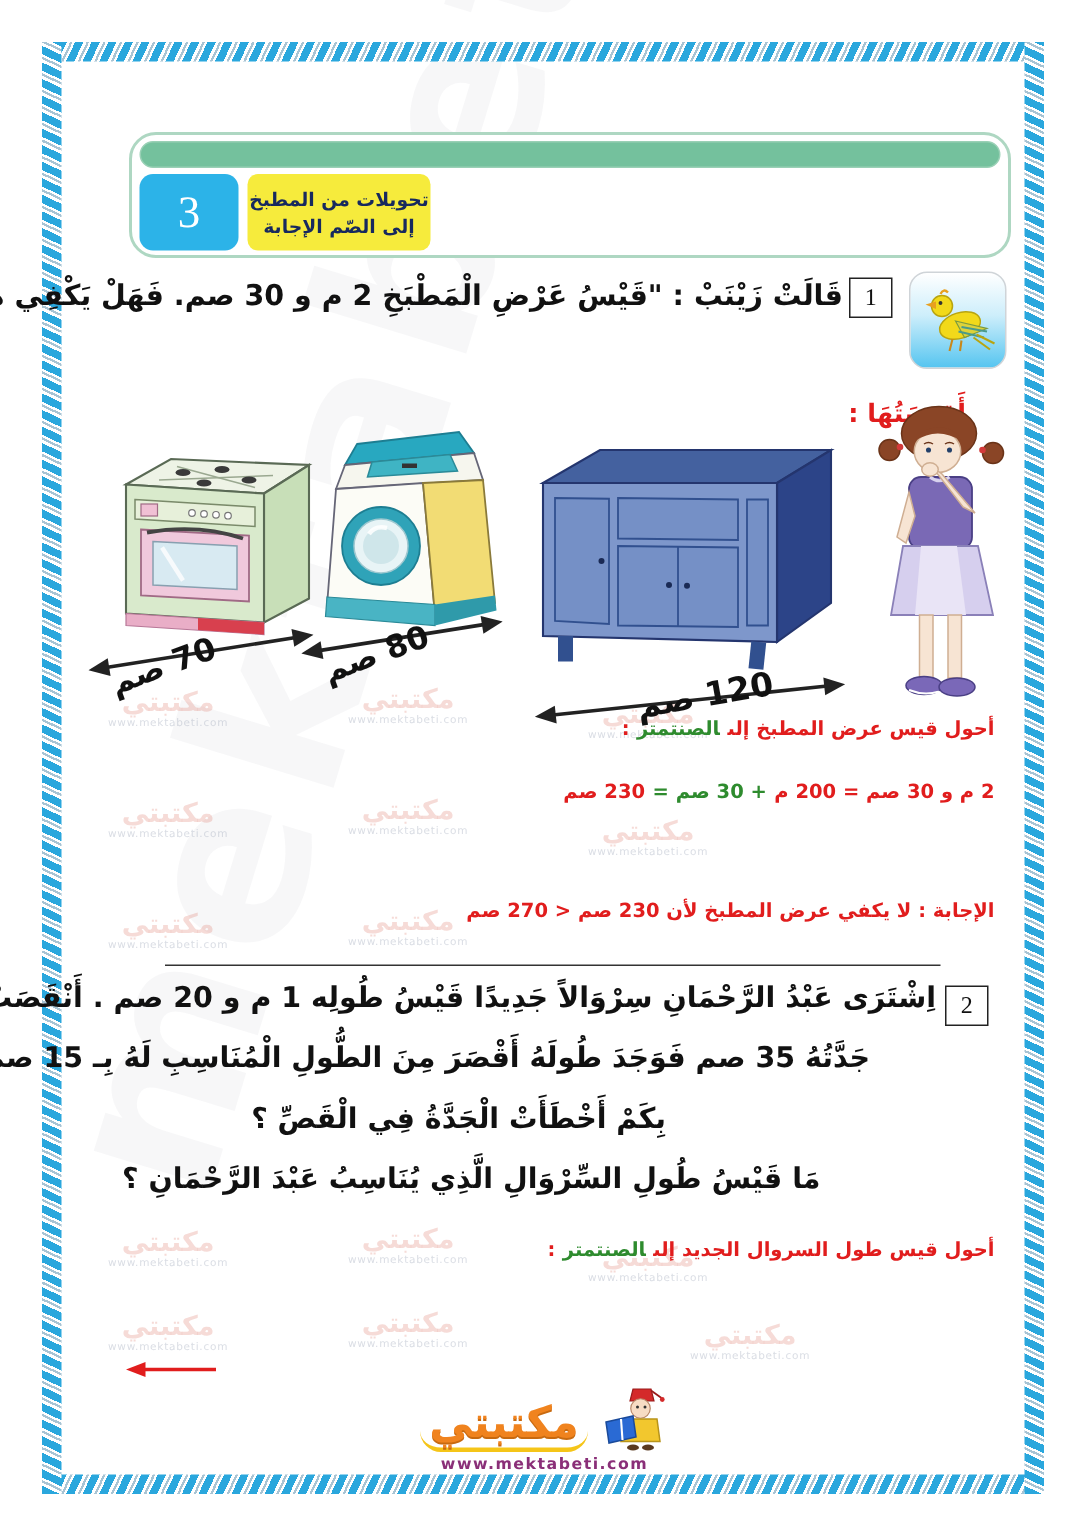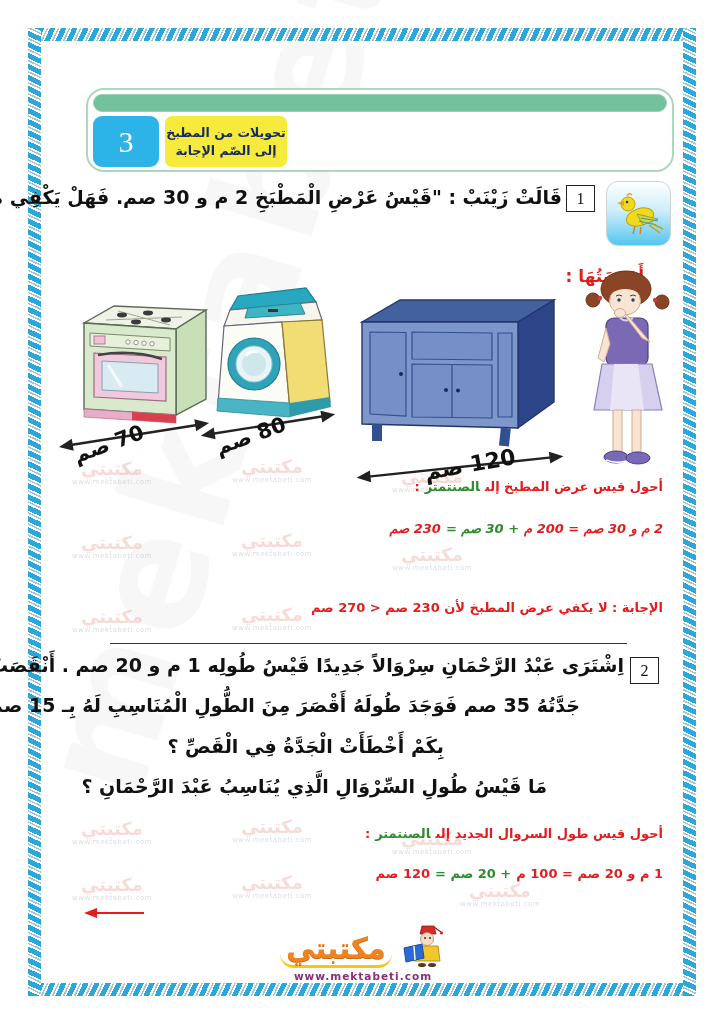--- a/index.html
+++ b/index.html
@@ -265,38 +265,35 @@
     <rect x="37" y="152" width="9" height="42" fill="#f7e4d3" stroke="#cfae92" stroke-width="1"></rect>
     <rect x="56" y="152" width="9" height="42" fill="#f7e4d3" stroke="#cfae92" stroke-width="1"></rect>
     <ellipse cx="40" cy="199" rx="12" ry="6" fill="#7a68b8" stroke="#4a3f85" stroke-width="1"></ellipse>
     <ellipse cx="62" cy="200" rx="12" ry="6" fill="#7a68b8" stroke="#4a3f85" stroke-width="1"></ellipse>
     <path d="M30,202 q10,4 20,1" stroke="#fff" fill="none" stroke-width="1.4"></path>
   </svg>
 
   <div class="sol-line" style="top:479px;right:61px;">
     <span>أحول قيس عرض المطبخ إلى</span><span class="g">الصنتمتر</span><span>:</span>
   </div>
-  <div class="sol-line" style="top:521px;right:61px;font-style:italic;">
+  <div class="sol-line" style="top:521px;right:61px;">
     <span>2 م و 30 صم = 200 م</span><span class="g">+ 30 صم =</span><span>230 صم</span>
   </div>
   <div class="sol-line" style="top:600px;right:61px;">الإجابة : لا يكفي عرض المطبخ لأن 230 صم &lt; 270 صم</div>
 
   <div class="divider"></div>
   <div class="num-box" style="left:630px;top:657px;">2</div>
 
   <div class="qtext" style="top:654px;right:100px;">اِشْتَرَى عَبْدُ الرَّحْمَانِ سِرْوَالاً جَدِيدًا قَيْسُ طُولِه 1 م و 20 صم . أَنْقَصَتْ مِنْهُ</div>
   <div class="qtext" style="top:694px;right:144px;">جَدَّتُهُ 35 صم فَوَجَدَ طُولَهُ أَقْصَرَ مِنَ الطُّولِ الْمُنَاسِبِ لَهُ بِـ 15 صم.</div>
   <div class="qtext" style="top:775px;right:177px;">مَا قَيْسُ طُولِ السِّرْوَالِ الَّذِي يُنَاسِبُ عَبْدَ الرَّحْمَانِ ؟</div>
   <div class="qtext" style="top:735px;right:280px;">بِكَمْ أَخْطَأَتْ الْجَدَّةُ فِي الْقَصِّ ؟</div>
 
   <div class="sol-line" style="top:826px;right:61px;">
     <span>أحول قيس طول السروال الجديد  إلى</span><span class="g">الصنتمتر</span><span>:</span>
-  </div>
-  <div class="sol-line" style="top:866px;right:61px;">
-    <span>1 م و 20 صم = 100 م</span><span class="g">+ 20 صم =</span><span>120 صم</span>
   </div>
   <div class="eq-left">
     <svg width="62" height="14" viewBox="0 0 62 14">
       <line x1="10" y1="7" x2="60" y2="7" stroke="#e11d1d" stroke-width="2.2"></line>
       <polygon points="0,7 13,2 13,12" fill="#e11d1d"></polygon>
     </svg>
   </div>
 
   <div class="footer-logo">
     <div class="footer-row">

